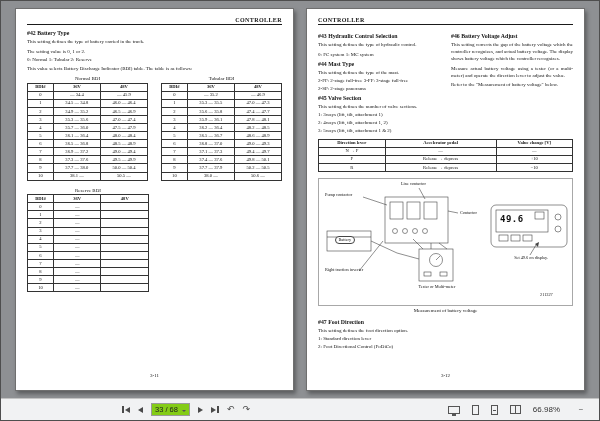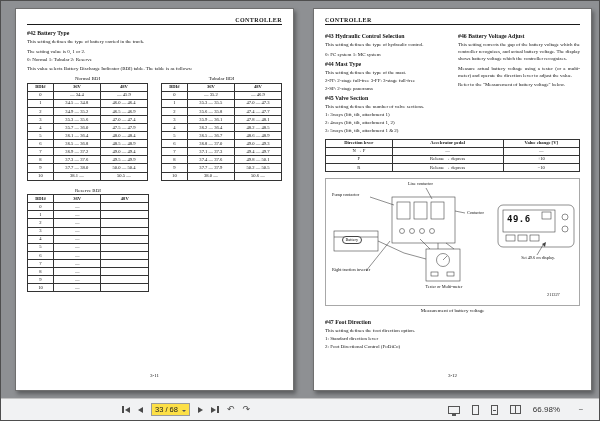--- a/index.html
+++ b/index.html
@@ -1,20 +1,20 @@
 <!DOCTYPE html>
 <html><head>
 <meta charset="utf-8">
 <style>
   html,body{margin:0;padding:0;background:#6b6d70;}
   .app{position:relative;width:600px;height:421px;background:#8e9093;border:1px solid #4e4e4e;box-sizing:border-box;overflow:hidden;font-family:"Liberation Sans","DejaVu Sans",sans-serif;}
   .canvas{position:absolute;left:0;top:0;right:0;bottom:22px;overflow:hidden;}
   .page{position:absolute;top:7px;width:279px;height:383px;background:#ffffff;border:1px solid #6f6f6f;box-shadow:2px 3px 4px rgba(0,0,0,.35);box-sizing:border-box;padding:8px 11px;font-family:"Liberation Serif","DejaVu Serif",serif;color:#141414;}
   .page.left{left:14px;}
-  .page.right{left:312px;}
+  .page.right{left:305px;}
   .runhead{font-size:6px;font-weight:bold;letter-spacing:.4px;}
   .rh-right{text-align:right;}
   .rh-left{text-align:left;}
   .headrule{border-top:1px solid #1a1a1a;margin:1px 0 5px;}
   .sec-title{font-size:5.8px;font-weight:bold;margin:3px 0 2px;}
   p.body{font-size:5px;line-height:1.4;margin:0 0 2.5px;text-align:justify;}
   p.tight{margin-bottom:1px;}
   .bdi-row{display:flex;gap:13px;margin-top:4px;}
   .bdi{width:122px;}
   .bdi.solo{margin-top:7px;}
@@ -35,21 +35,21 @@
   .figno{position:absolute;font-size:4.3px;color:#141414;}
   .figcaption{font-size:5px;text-align:center;margin-top:2px;}
   .pagenum{position:absolute;bottom:12px;left:0;right:0;text-align:center;font-size:5px;}
   
   .toolbar{position:absolute;left:0;right:0;bottom:0;height:22px;background:#f1f2f3;border-top:1px solid #c3c3c3;display:flex;align-items:center;box-sizing:border-box;color:#444;}
   .nav{display:flex;align-items:center;gap:2px;margin-left:118px;}
   button.tb{background:none;border:none;padding:2px 3px;display:flex;align-items:center;gap:1.5px;cursor:pointer;}
   .tri-l{width:0;height:0;border-style:solid;border-width:3.5px 5.5px 3.5px 0;border-color:transparent #4a4a4a transparent transparent;}
   .tri-r{width:0;height:0;border-style:solid;border-width:3.5px 0 3.5px 5.5px;border-color:transparent transparent transparent #4a4a4a;}
   .vbar{width:1.5px;height:7px;background:#4a4a4a;}
-  .page-box{display:flex;align-items:center;gap:4px;background:#fde047;border:1px solid #9a9a9a;height:13px;padding:0 3px;margin:0 3px;box-sizing:border-box;}
+  .page-box{display:flex;align-items:center;gap:4px;background:#84cc16;border:1px solid #9a9a9a;height:13px;padding:0 3px;margin:0 3px;box-sizing:border-box;}
   .page-box .pval{font-size:7.5px;color:#222;white-space:nowrap;}
   .caret{width:0;height:0;border:2.8px solid transparent;border-top-color:#555;margin-top:5px;}
   .glyph{font-size:9px;line-height:1;color:#4a4a4a;}
   .zoomgrp{display:flex;align-items:center;gap:6px;margin-left:auto;margin-right:12px;}
   .ic{display:inline-block;position:relative;box-sizing:border-box;}
   .ic-monitor{width:12px;height:8px;border:1px solid #555;}
   .ic-monitor::after{content:"";position:absolute;left:3px;bottom:-3px;width:4px;height:2px;background:#555;}
   .ic-page1{width:7px;height:10px;border:1px solid #555;}
   .ic-cont{width:7px;height:10px;border:1px solid #555;}
   .ic-cont::after{content:"";position:absolute;left:1px;top:4px;right:1px;border-top:1px solid #555;}

